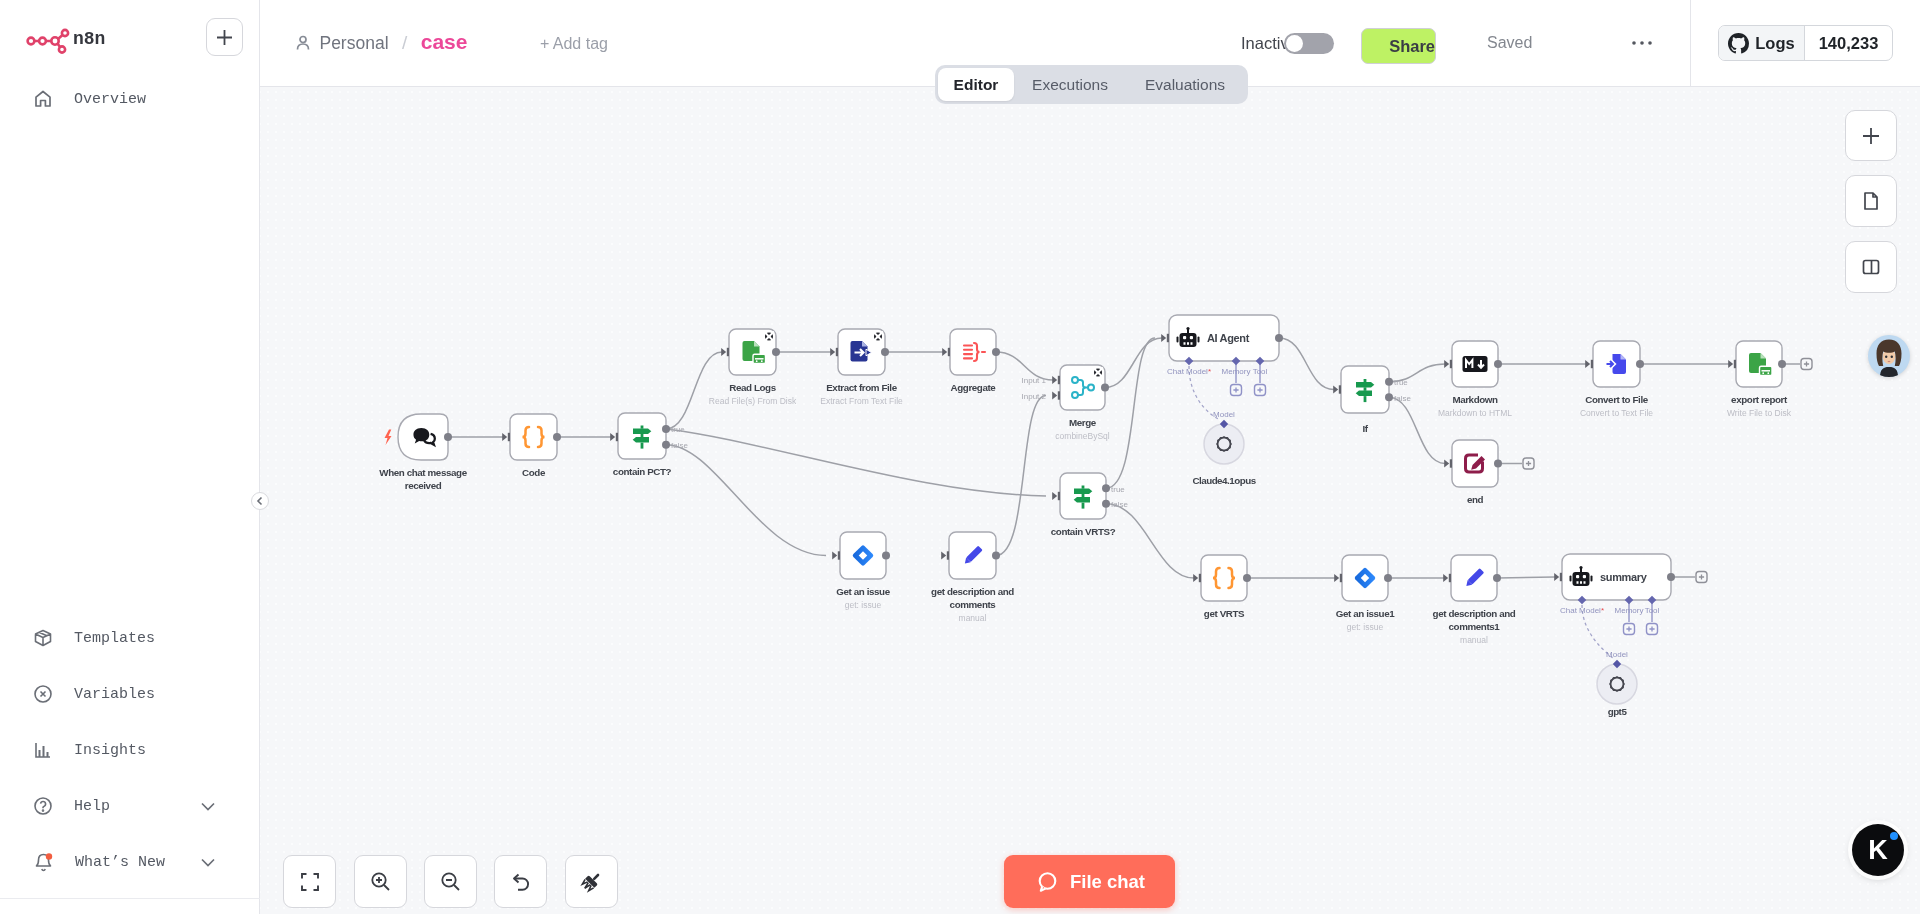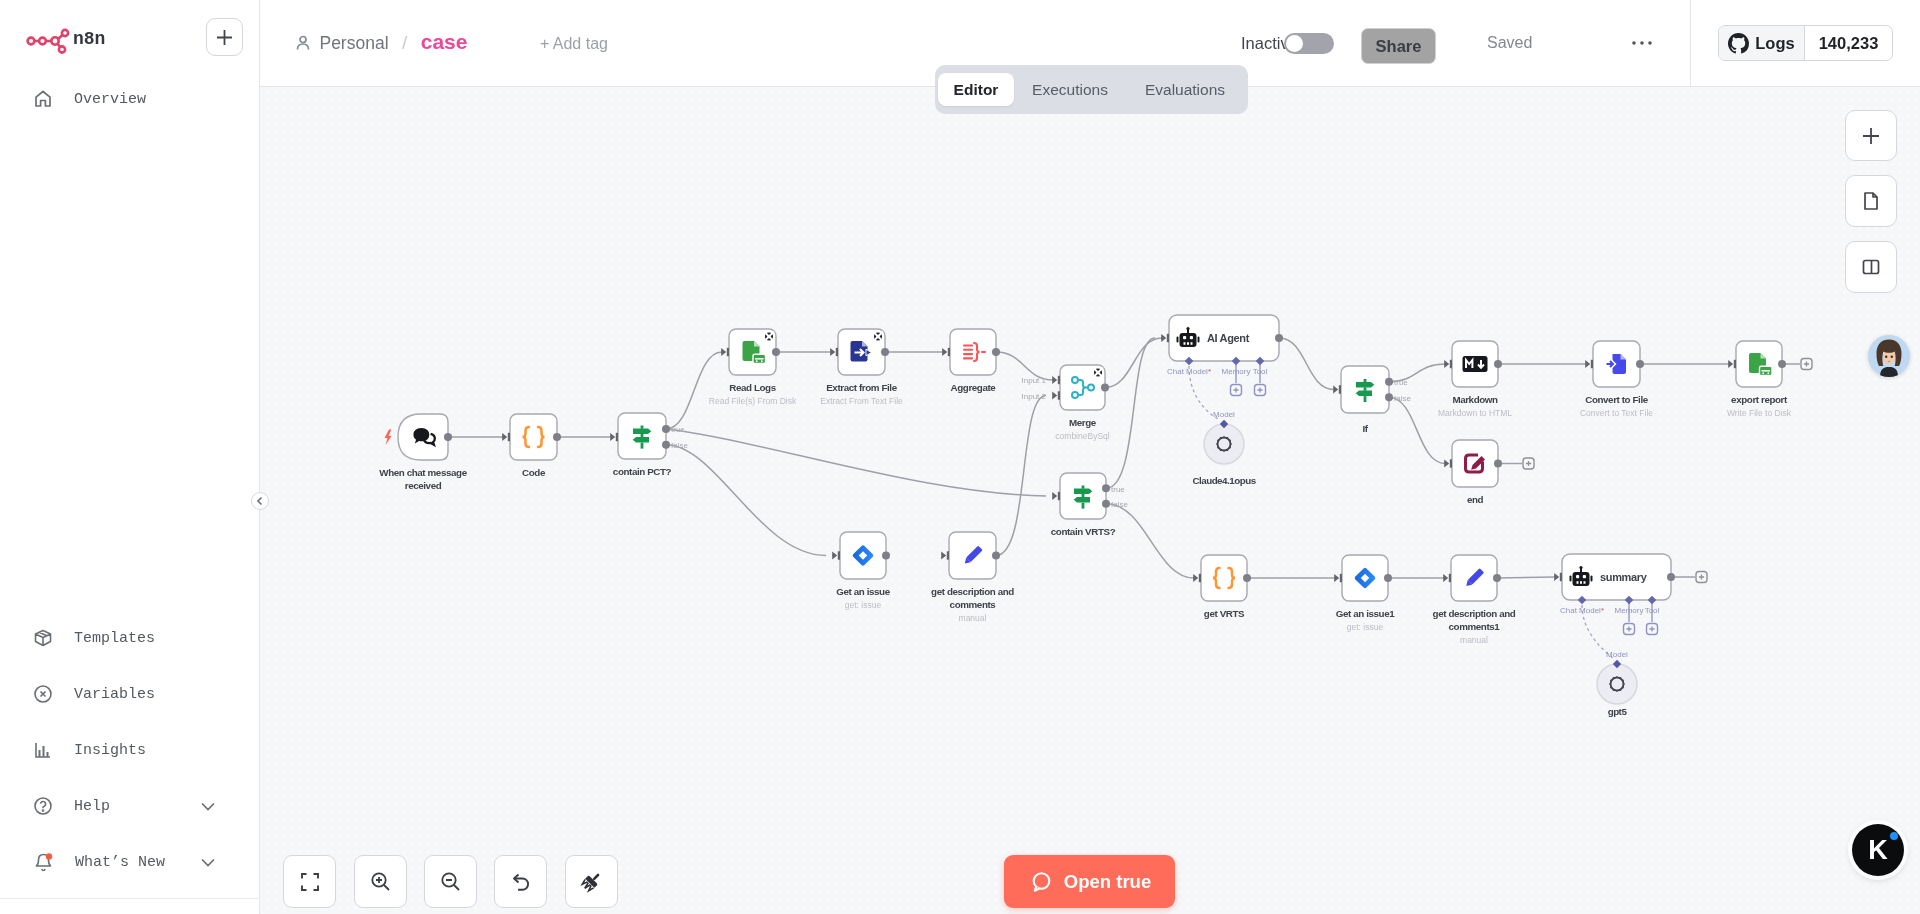--- a/index.html
+++ b/index.html
@@ -7,21 +7,21 @@
   background-image: radial-gradient(circle, rgba(255,255,255,.6) 1.1px, rgba(255,255,255,0) 1.2px);
   background-size: 8px 8px; }
 #header { position:absolute; left:260px; top:0; width:1660px; height:87px;
   background:#fff; border-bottom:1px solid #e4e5ea; }
 #sidebar { position:absolute; left:0; top:0; width:260px; height:914px; background:#fff;
   border-right:1px solid #e4e5ea;font-family:Liberation Mono, monospace; }
 .menu-item { position:absolute; left:33px; display:flex; align-items:center; color:#545963; font-size:15px; }
 .menu-item svg { margin-right:21px; }
 .iconbtn { position:absolute; background:#fff; border:1px solid #d6d7dc; border-radius:9px;
   display:flex; align-items:center; justify-content:center; }
-.tab-pill { position:absolute; left:935px; top:65px; width:313px; height:49px; background:#dbdee5;
+.tab-pill { position:absolute; left:935px; top:65px; width:313px; height:39px; background:#dbdee5;
   border-radius:10px; display:flex; align-items:center; padding:5px 3px; z-index:30; }
 .tab { text-align:center; font-size:15.5px; color:#575c68; line-height:33px; }
 .tab:nth-child(1) { width:76px; } .tab:nth-child(2) { width:112px; } .tab:nth-child(3) { width:118px; }
 .tab.active { background:#fff; border-radius:8px; color:#23252b; font-weight:700; box-shadow:0 1px 2px rgba(0,0,0,.08); }
 </style></head>
 <body>
 <div id="canvas"></div>
 <svg class="abs" style="left:0;top:0;z-index:5" width="1920" height="914" font-family="&quot;Liberation Sans&quot;, sans-serif">
     <path d="M448 437 L503 437" fill="none" stroke="#9ea0a7" stroke-width="1.5"></path>
     <path d="M557 437 L611 437" fill="none" stroke="#9ea0a7" stroke-width="1.5"></path>
@@ -372,21 +372,21 @@
     </svg>
   <span style="font-size:17.5px;color:#70747e;margin-left:2px;">Personal</span>
   <span style="font-size:19px;color:#c9ccd3;margin:0 9px;">/</span>
   <span style="font-size:21px;color:#ec4899;font-weight:700;">case</span>
   <span style="font-size:16px;color:#9b9fa9;margin-left:68px;">+ Add tag</span>
 </div>
 <div class="abs" style="z-index:20;left:1213px;top:34px;font-size:16.5px;color:#42454d;margin-left:28px;">Inactive</div>
 <div class="abs" style="z-index:20;left:1284px;top:33px;width:50px;height:21px;background:#a2a3ab;border-radius:11px;">
   <div class="abs" style="left:2px;top:2px;width:17px;height:17px;background:#fff;border-radius:50%;"></div>
   </div>
-<div class="abs" style="z-index:20;left:1361px;top:28px;width:75px;height:36px;border:1px solid #cfd0d6;border-radius:7px;text-align:center;line-height:34px;font-size:16.5px;font-weight:700;color:#3a3d45;background:#a3a3a3;">Share</div>
+<div class="abs" style="z-index:20;left:1361px;top:28px;width:75px;height:36px;border:1px solid #cfd0d6;border-radius:7px;text-align:right;line-height:34px;font-size:16.5px;font-weight:700;color:#3a3d45;background:#bef264;">Share</div>
 <div class="abs" style="z-index:20;left:1487px;top:34px;font-size:16px;color:#83878f;">Saved</div>
 <svg class="abs" style="z-index:20;left:1630px;top:36px;" width="28" height="14">
     <circle cx="4" cy="7" r="1.8" fill="#54575f"></circle>
     <circle cx="12" cy="7" r="1.8" fill="#54575f"></circle>
     <circle cx="20" cy="7" r="1.8" fill="#54575f"></circle>
   </svg>
 <div class="abs" style="z-index:20;left:1690px;top:0;width:1px;height:87px;background:#e4e5ea;"></div>
 
 <div class="abs" style="z-index:20;left:1718px;top:25px;width:175px;height:36px;border:1px solid #d4d7dc;border-radius:7px;background:#fff;overflow:hidden;display:flex;">
  <div style="width:86px;background:#f3f5f7;border-right:1px solid #d4d7dc;display:flex;align-items:center;justify-content:center;">
@@ -504,21 +504,21 @@
         <path d="M6.5 15.5 L8 21 L10 15.5 M11 15.5 L12.5 22 L14 15.5 M15 15.5 L17 21 L18.5 15.5" stroke="#2f3137" stroke-width="1.6" fill="none"></path>
       </g>
     </svg>
   </div>
 
 <div class="abs" style="z-index:20;left:1004px;top:855px;width:171px;height:53px;background:#ff6d5a;border-radius:9px;display:flex;align-items:center;justify-content:center;box-shadow:0 2px 6px rgba(255,109,90,.35);">
   <svg width="26" height="26" fill="none" stroke="#fff" stroke-width="2.1">
       <circle cx="13.5" cy="12" r="7.8"></circle>
       <path d="M8.2 17.5 L6.8 21.8 L11.4 19.6" fill="#ff6d5a" stroke-linejoin="round"></path>
     </svg>
-  <span style="color:#fff;font-size:18.5px;font-weight:700;margin-left:10px;">Open true</span>
+  <span style="color:#fff;font-size:18.5px;font-weight:700;margin-left:10px;">File chat</span>
   </div>
 
 <div class="iconbtn" style="z-index:20;left:1845px;top:110px;width:52px;height:51px;border-radius:10px;">
   <svg width="22" height="22">
       <path d="M11 3 V19 M3 11 H19" stroke="#42454d" stroke-width="1.8"></path>
     </svg>
   </div>
 <div class="iconbtn" style="z-index:20;left:1845px;top:175px;width:52px;height:52px;border-radius:10px;">
   <svg width="22" height="22" fill="none" stroke="#42454d" stroke-width="1.7">
       <path d="M5 3 H13 L17 7 V19 H5 Z M13 3 V7 H17" stroke-linejoin="round"></path>

